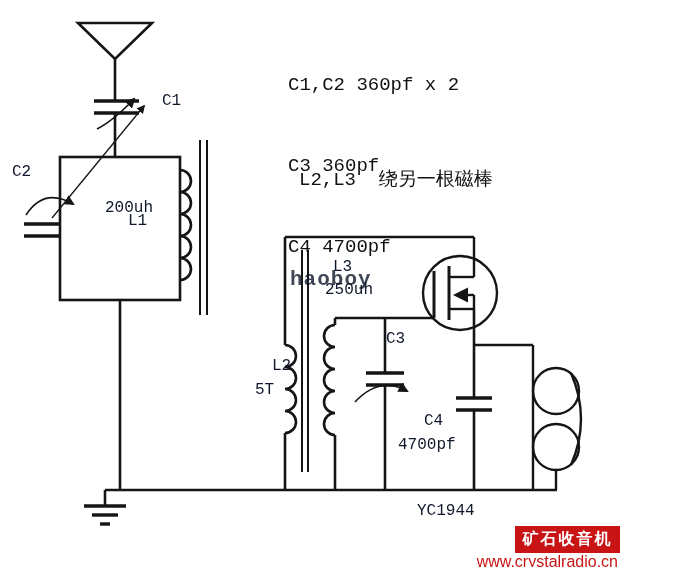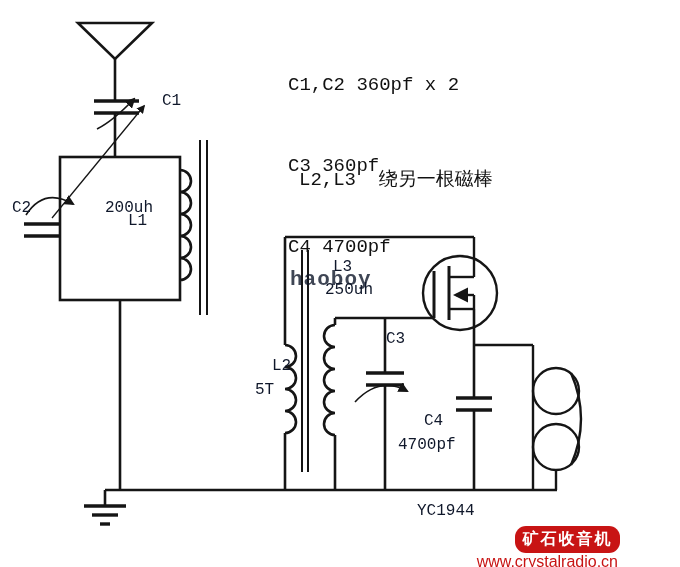--- a/index.html
+++ b/index.html
@@ -7,21 +7,21 @@
   body { font-family:"Liberation Mono","DejaVu Sans Mono",monospace; }
   .stage { position:relative; width:620px; height:567px; background:#ffffff; overflow:hidden; }
   .stage svg { position:absolute; left:0; top:0; }
   .lbl { position:absolute; font-size:16px; color:#0f172a; white-space:pre; }
   .notes { position:absolute; font-size:19px; color:#111111; line-height:27px; white-space:pre; }
   .watermark { position:absolute; left:290px; top:268px; font-size:21px; font-weight:bold;
                letter-spacing:1px; color:#0f172a; opacity:.8; }
   .badge { position:absolute; right:0; top:526px; width:105px; height:27px;
            background:#c81414; color:#ffffff; display:flex; align-items:center; justify-content:center;
            font-size:16px; font-weight:bold; letter-spacing:2px;
-           font-family:"Liberation Sans","DejaVu Sans",sans-serif;border-radius:11px; }
+           font-family:"Liberation Sans","DejaVu Sans",sans-serif; }
   .badge-url { position:absolute; right:2px; top:553px; color:#c81414; font-size:16px;
                font-family:"Liberation Sans","DejaVu Sans",sans-serif; }
 </style>
 </head>
 <body>
 
 <div class="stage">
 
   <svg width="680" height="567" viewBox="0 0 680 567">
     <defs>
@@ -131,21 +131,21 @@
   <div class="notes" style="left:288px; top:18px;">
     <div>C1,C2 360pf x 2</div>
     <div>C3 360pf</div>
     <div>C4 4700pf</div>
   </div>
   <div class="notes" style="left:299px; top:110px; line-height:28px;">
     <div>L2,L3  绕另一根磁棒</div>
   </div>
 
   <div class="lbl" style="left:162px; top:92px;">C1</div>
-  <div class="lbl" style="left:12px;  top:163px;margin-top:36px;">C2</div>
+  <div class="lbl" style="left:12px;  top:163px;">C2</div>
   <div class="lbl" style="left:128px; top:176px;margin-top:36px;">L1</div>
   <div class="lbl" style="left:105px; top:199px;">200uh</div>
   <div class="lbl" style="left:248px; top:357px;margin-left:24px;">L2</div>
   <div class="lbl" style="left:255px; top:381px;">5T</div>
   <div class="lbl" style="left:333px; top:258px;">L3</div>
   <div class="lbl" style="left:325px; top:281px;">250uh</div>
   <div class="lbl" style="left:386px; top:330px;">C3</div>
   <div class="lbl" style="left:424px; top:412px;">C4</div>
   <div class="lbl" style="left:398px; top:436px;">4700pf</div>
   <div class="lbl" style="left:417px; top:502px;">YC1944</div>

